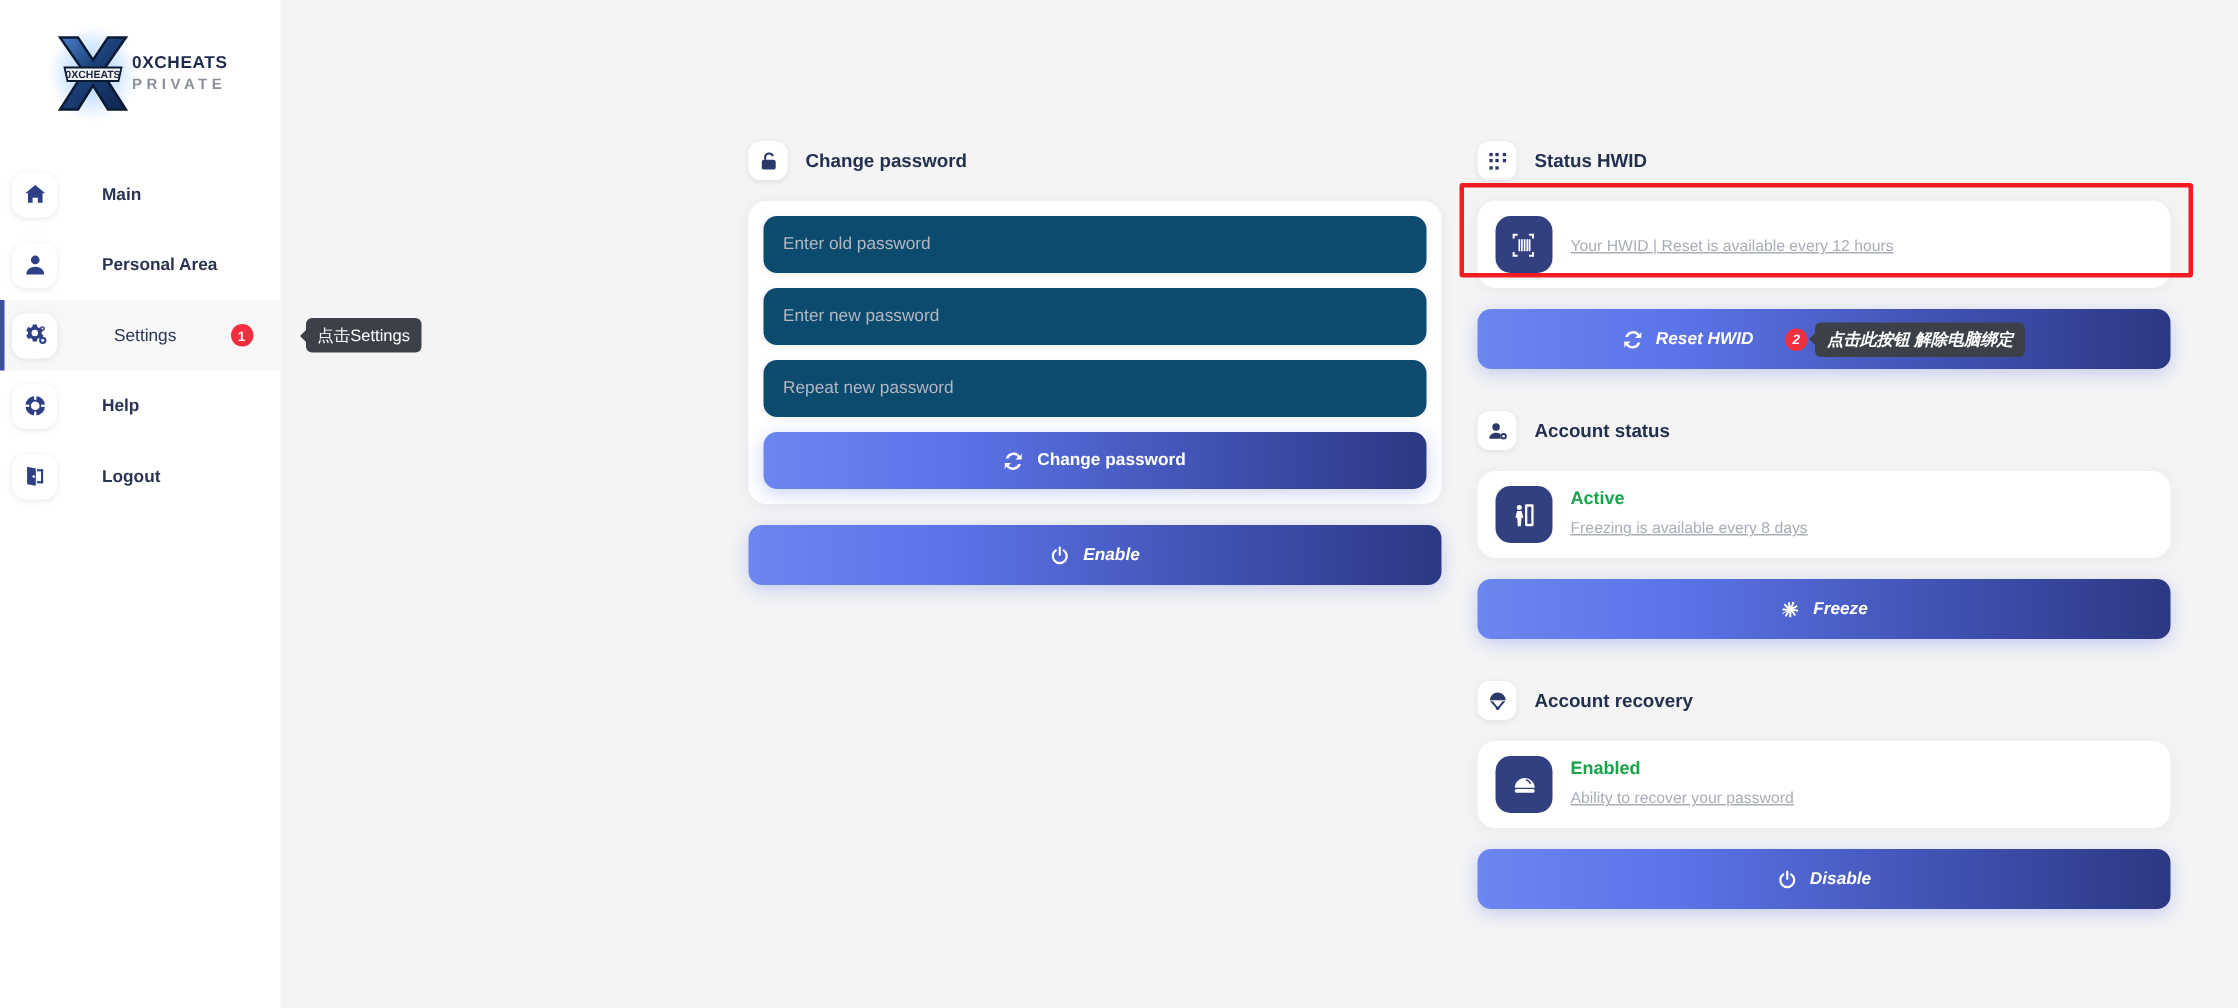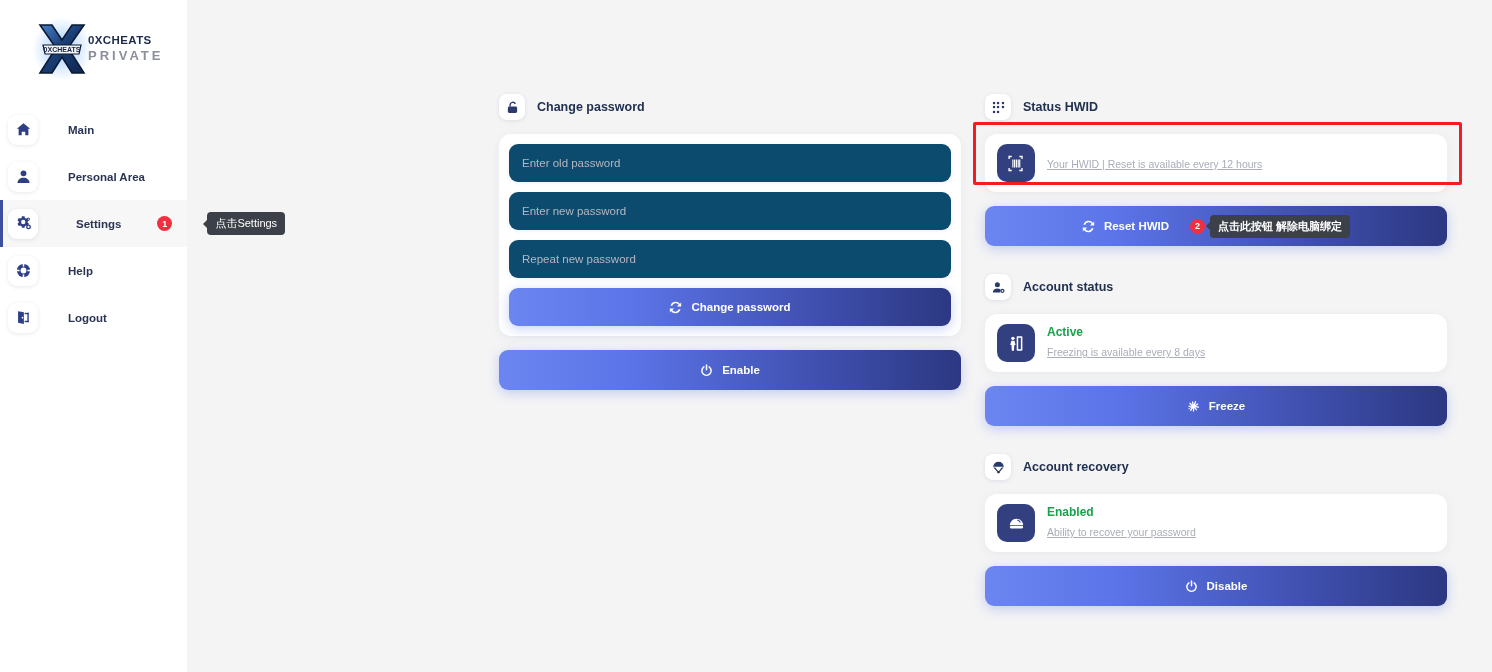--- a/index.html
+++ b/index.html
@@ -18,39 +18,39 @@
   }
   .brand { display: flex; align-items: center; padding: 12px 0 0 36px; height: 86px; }
   .logo-x { position: relative; width: 52px; height: 56px; flex: 0 0 52px; }
   .logo-x .glow {
     position: absolute; inset: -4px; border-radius: 8px;
     background: radial-gradient(ellipse at center, rgba(80,160,255,.55) 0%, rgba(80,160,255,0) 70%);
   }
   .logo-x svg { position: relative; display:block; }
   .brand-text { line-height: 1.15; }
   .brand-name { font-size: 11.5px; font-weight: 700; color: #1d2a4d; letter-spacing: .4px; }
-  .brand-sub { font-size: 13px; font-weight: 600; color: #8b8f9c; letter-spacing: 3px; margin-top: 2px; }
+  .brand-sub { font-size: 10px; font-weight: 600; color: #8b8f9c; letter-spacing: 3px; margin-top: 2px; }
 
   .nav { margin-top: 20px; }
   .nav-item {
     position: relative; display: flex; align-items: center;
     height: 47px; padding-left: 8px; gap: 30px; cursor: pointer;
   }
   .nav-item.active { background: #f7f7f8; }
   .nav-item.active::before {
     content:""; position: absolute; left: 0; top: 0; bottom: 0; width: 3px; background: #3d4f9e;
   }
   .nav-ico {
     width: 30px; height: 30px; flex: 0 0 30px; background: #fff;
     border-radius: 9px; display: flex; align-items: center; justify-content: center;
     box-shadow: 0 1px 4px rgba(30,40,90,.10);
   }
   .nav-ico svg { display: block; }
   .nav-label { font-size: 11.5px; color: #2b3553; font-weight: 600; }
-  .nav-item.active .nav-label { font-weight: 700; padding-left: 8px; }
+  .nav-item.active .nav-label { font-weight: 400; padding-left: 8px; }
 
   
   .badge {
     width: 15px; height: 15px; border-radius: 50%; background: #f03040; color: #fff;
     font-size: 9px; font-weight: 700; display: flex; align-items: center; justify-content: center;
     margin-left: 6px; flex: 0 0 15px;
   }
   .tip {
     background: #3c4048; color: #fff; font-size: 11px; padding: 4px 8px;
     border-radius: 4px; white-space: nowrap; margin-left: 5px; position: relative;
@@ -89,21 +89,21 @@
 
   .btn {
     height: 38px; border-radius: 9px; border: 0; width: 100%; cursor: pointer; color: #fff;
     display: flex; align-items: center; justify-content: center; gap: 9px;
     font-size: 11.5px; font-weight: 700;
     background: linear-gradient(90deg, #6b86f0 0%, #5b74e8 28%, #3f4fae 70%, #2c3882 100%);
     box-shadow: 0 3px 12px rgba(80,105,230,.30);
   }
   .btn svg { display:block; }
   .btn-big { height: 40px; }
-  .btn-spaced { margin-top: 14px; }
+  .btn-spaced { margin-top: 14px; font-style: italic; }
 
   
   .status-row { display: flex; align-items: center; gap: 12px; }
   .status-badge-ico {
     width: 38px; height: 38px; flex: 0 0 38px; border-radius: 10px; background: #33407f;
     display: flex; align-items: center; justify-content: center;
   }
   .status-texts { line-height: 1.35; }
   .status-main { font-size: 12px; font-weight: 700; }
   .status-main.red   { color: #f42b40; }

